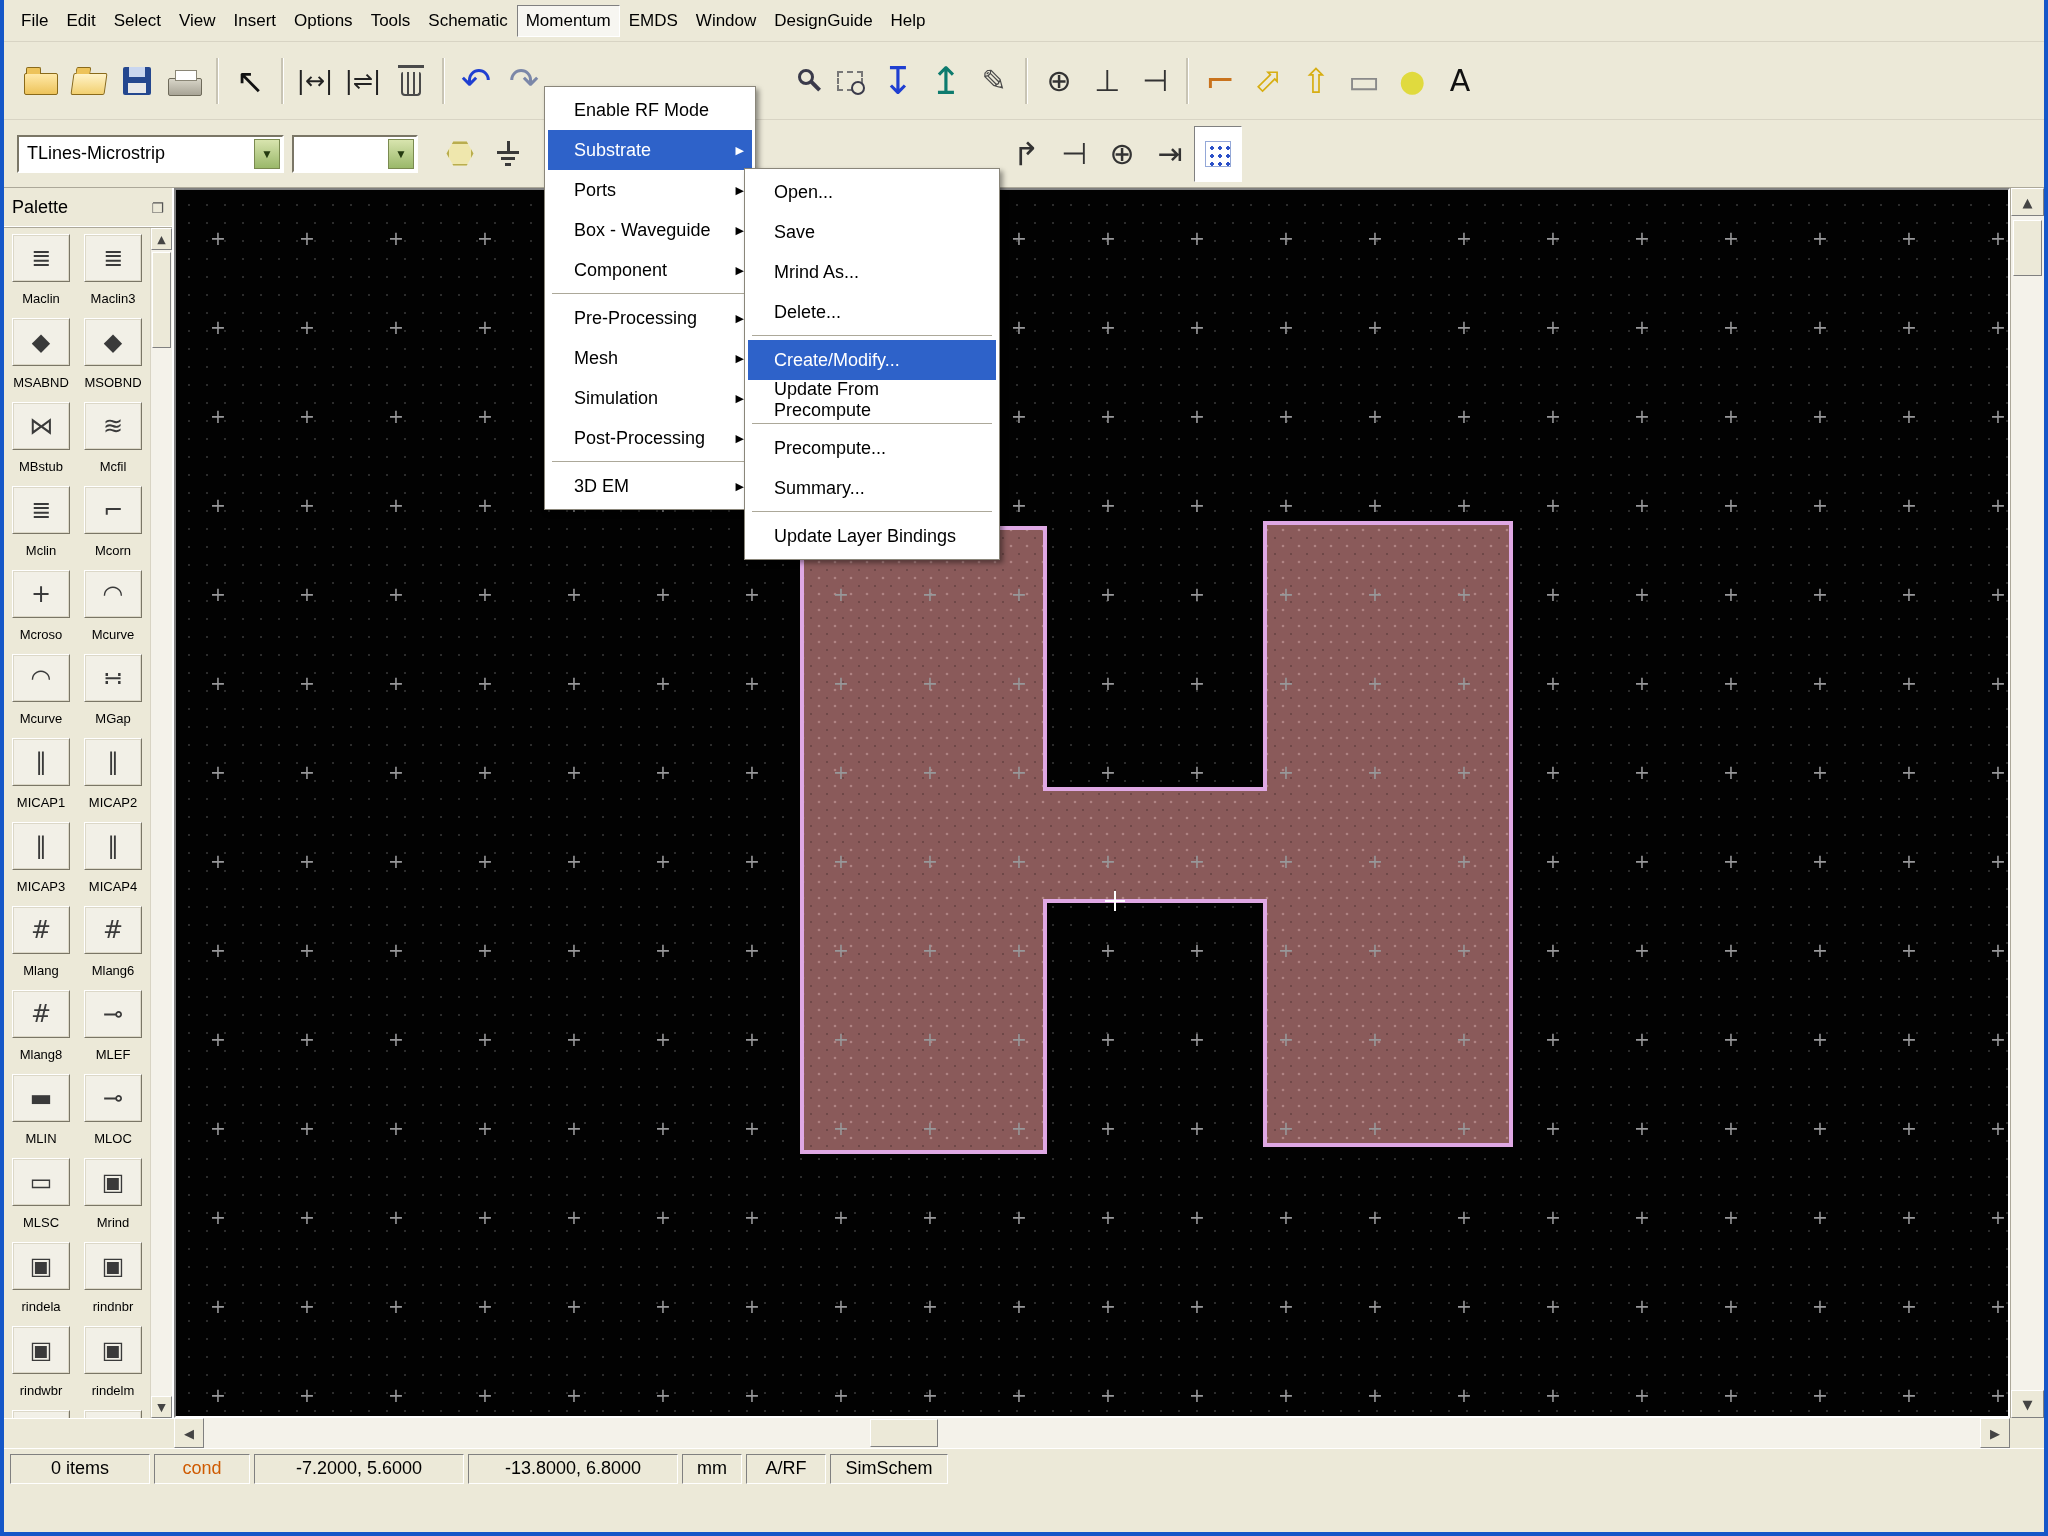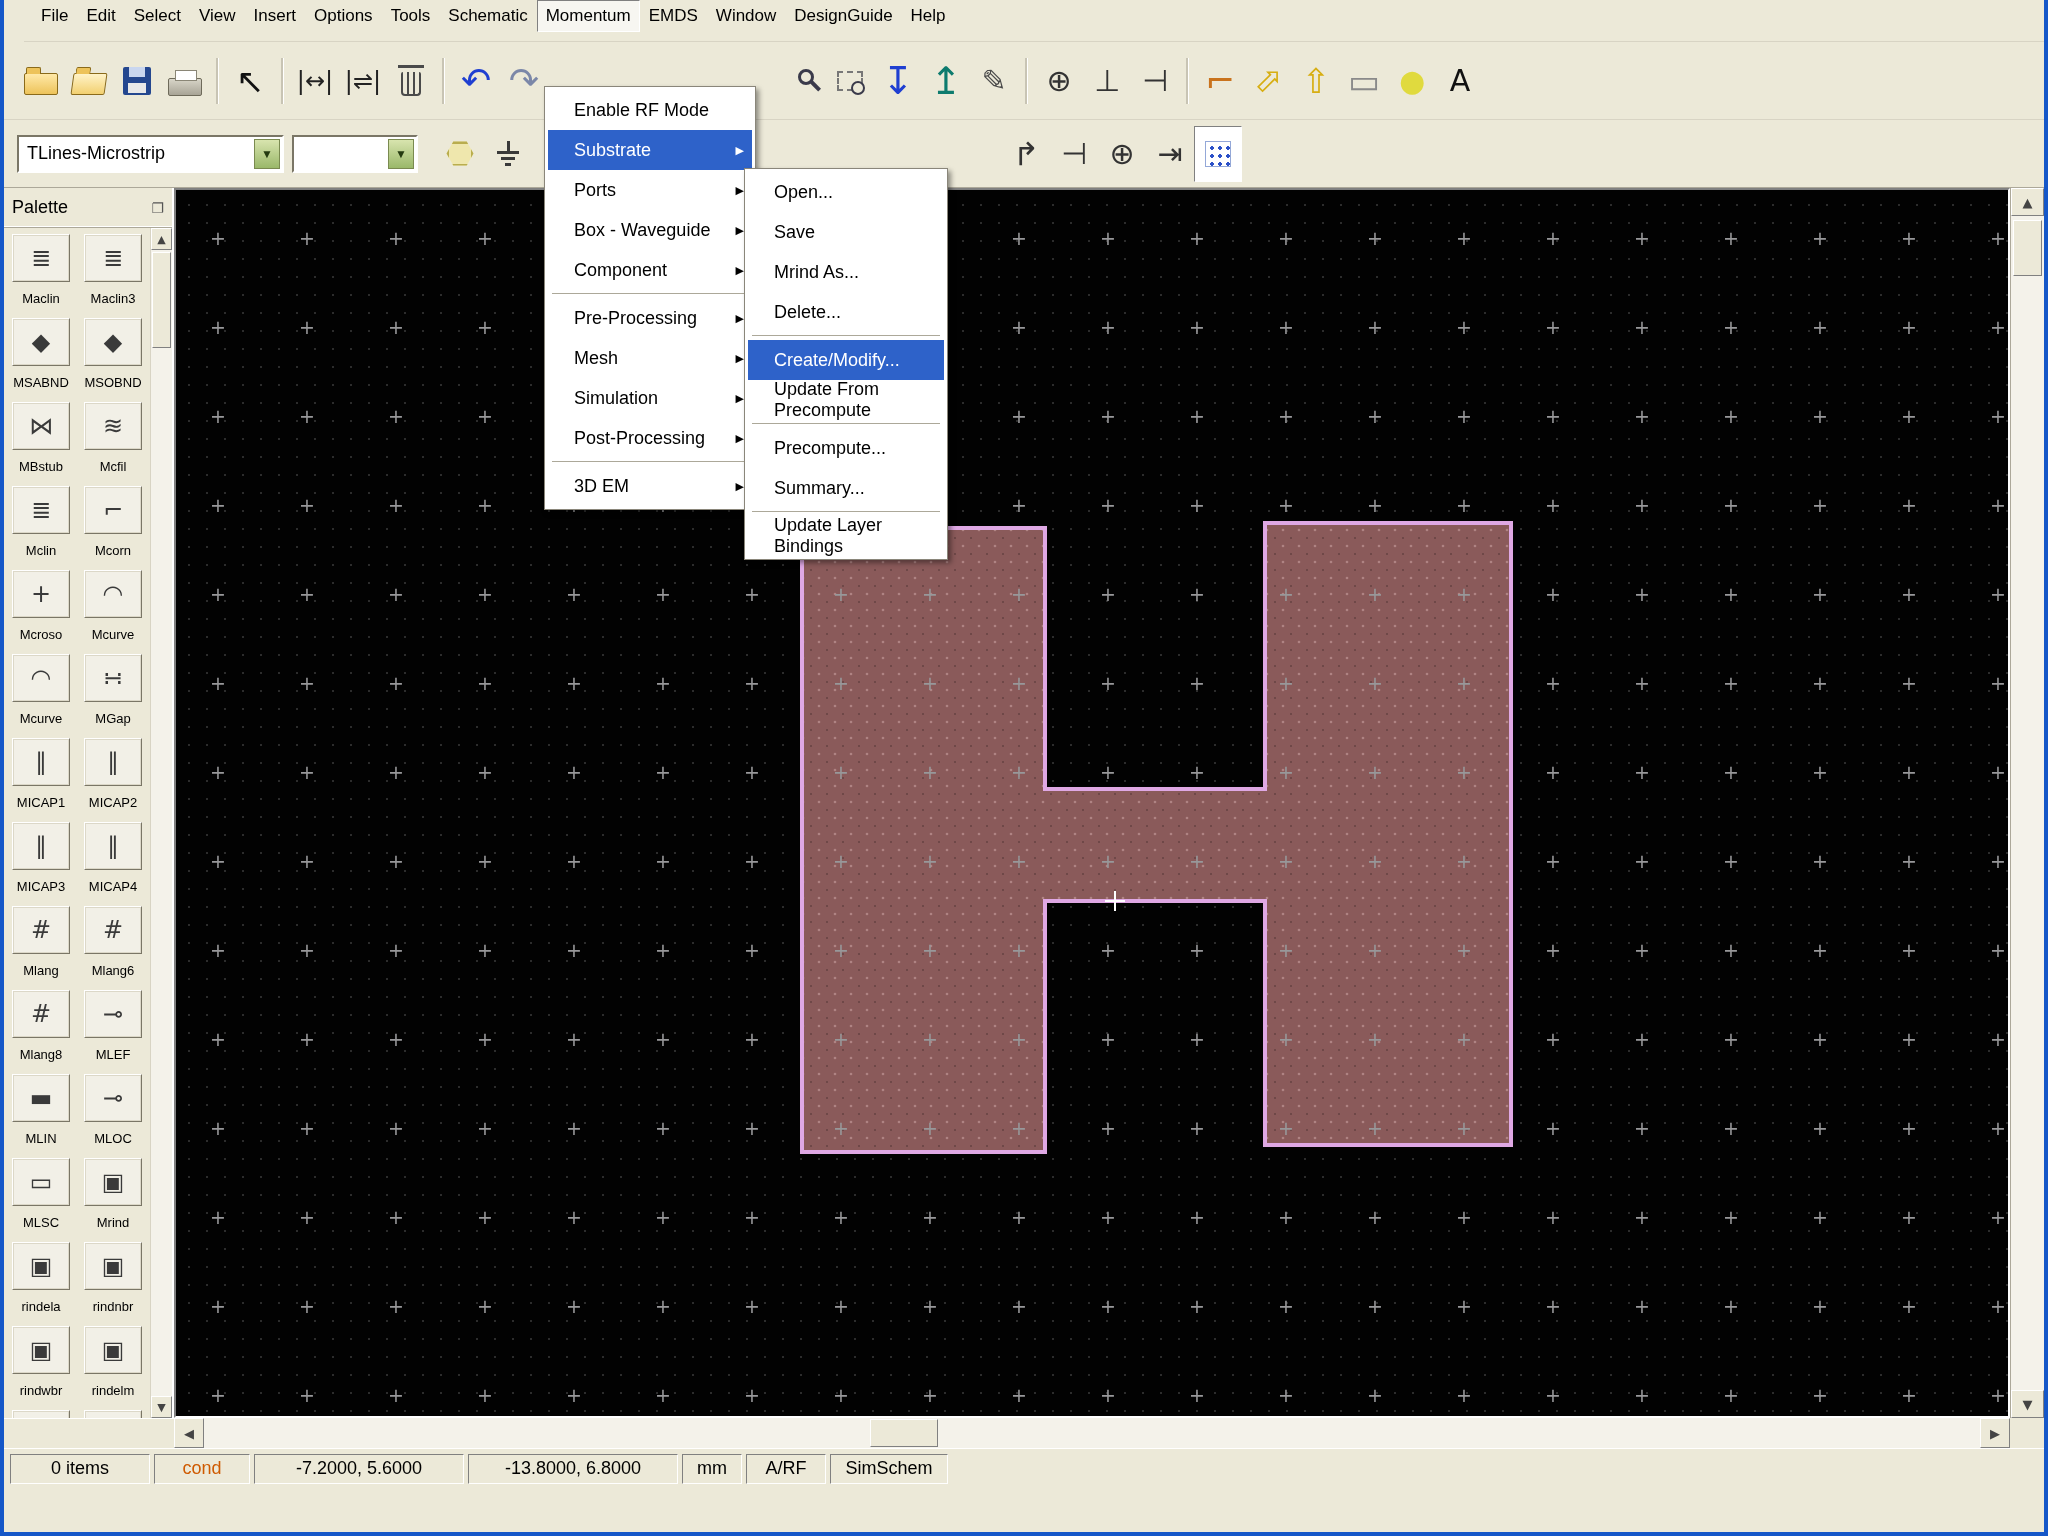--- a/index.html
+++ b/index.html
@@ -19,22 +19,22 @@
     text-shadow:1px 1px 2px #0a2a6a; }
   .win-btn { width:36px; height:30px; border-radius:4px; border:1px solid #fff;
     display:flex; align-items:center; justify-content:center; margin-left:3px;
     background:linear-gradient(180deg,#6a97f2,#2a5cd0 60%,#1d4cb8); color:#fff; }
   .win-btn.close { background:linear-gradient(180deg,#f09a80,#d8562e 60%,#c44826);
     font-size:22px; font-weight:bold; }
   .wb-min-bar { width:14px; height:3px; background:#fff; margin-top:14px; }
   .wb-max-box { width:14px; height:11px; border:2px solid #fff; border-top-width:3px; }
 
   
-  .menubar { height:42px; display:flex; align-items:flex-start; background:#ece9d8;
-    border-bottom:1px solid #d8d4c4; padding-left:8px;margin-left:20px; }
+  .menubar { height:42px; display:flex; align-items:center; background:#ece9d8;
+    border-bottom:1px solid #d8d4c4; padding-left:8px; }
   .menu-item { padding:6px 9px; font-size:17px; color:#000; }
   .menu-item.open { background:#f7f6f1; border:1px solid; border-color:#808080 #fff #fff #808080; padding:5px 8px; }
 
   
   .toolbar { display:flex; align-items:center; background:#ece9d8; padding-left:13px; }
   .tb1 { height:78px; border-bottom:1px solid #d8d4c4; }
   .tb2 { height:68px; border-bottom:1px solid #aca899; }
   .tb-btn { width:48px; height:56px; display:flex; align-items:center; justify-content:center;
     border:1px solid transparent; flex:none; }
   .tb-btn.pressed { background:#fff; border-color:#808080 #fff #fff #808080; }
@@ -141,21 +141,21 @@
   .seg-layer { min-width:96px; color:#cf5a00; }
   .seg-pos { min-width:210px; }
   .seg-units { min-width:60px; }
   .seg-mode { min-width:80px; }
   .seg-sim { min-width:118px; }
 
   
   .popup { position:absolute; background:#fff; border:1px solid #8a867a; padding:3px;
     box-shadow:3px 3px 5px rgba(0,0,0,.4); z-index:60; }
   #momentum-menu { left:540px; top:86px; width:212px; }
-  #substrate-submenu { left:740px; top:168px; width:204px; }
+  #substrate-submenu { left:740px; top:168px; width:256px; }
   .popup-item { height:40px; display:flex; align-items:center; padding:0 24px 0 26px;
     font-size:18px; position:relative; color:#000; }
   .popup-item.hl { background:#2e62c9; color:#fff; }
   .sub-arrow { position:absolute; right:8px; top:50%; transform:translateY(-50%);
     font-size:11px; font-family:"DejaVu Sans",sans-serif; }
   .menu-sep { height:2px; border-top:1px solid #aca899; border-bottom:1px solid #fff; margin:3px 4px; }
 </style>
 </head>
 <body>
 

